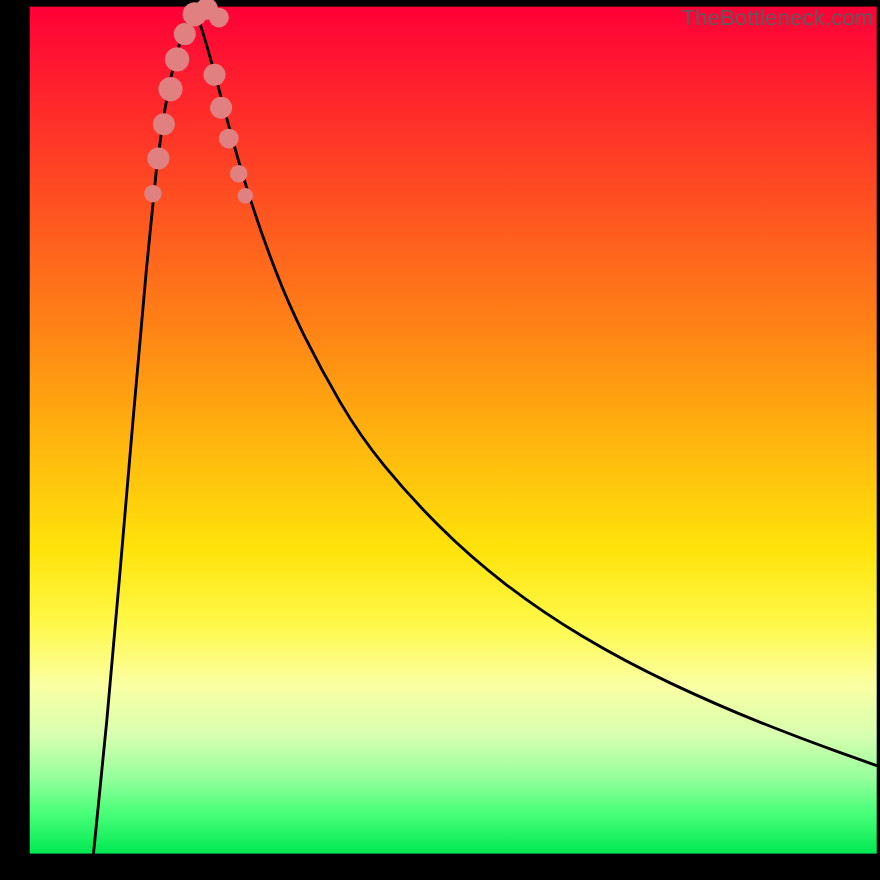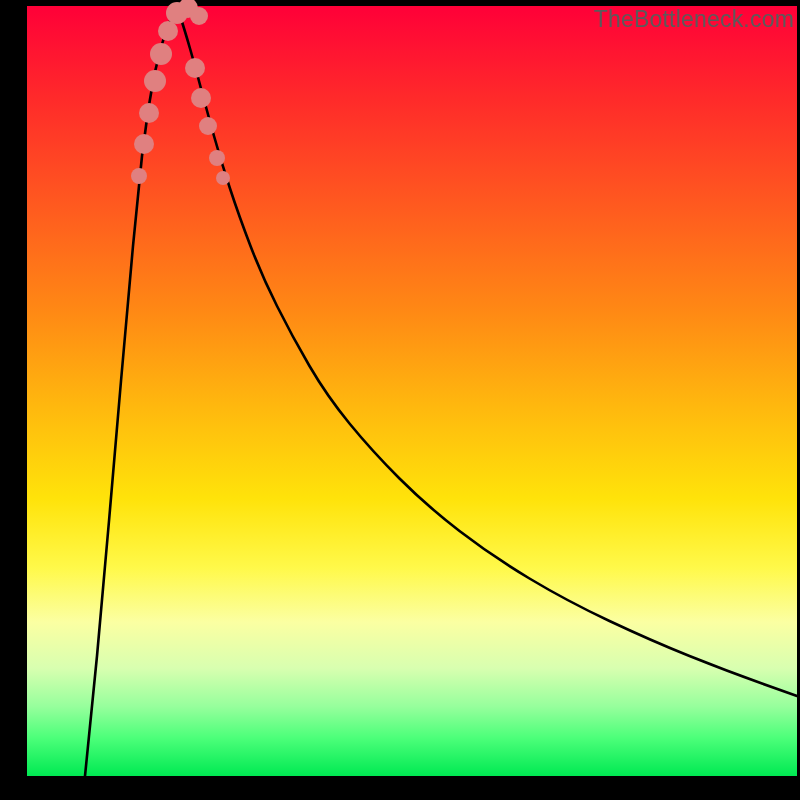--- a/index.html
+++ b/index.html
@@ -43,21 +43,21 @@
     left: 0;
     top: 0;
     width: 770px;
     height: 770px;
     overflow: visible;
   }
   .watermark {
     position: absolute;
     top: 6px;
     right: 6px;
-    font-size: 23px;
+    font-size: 20px;
     font-weight: 400;
     color: #5b5b5b;
     letter-spacing: 0.2px;
     user-select: none;
   }
 </style>
 </head>
 <body>
 
 <div class="frame">

